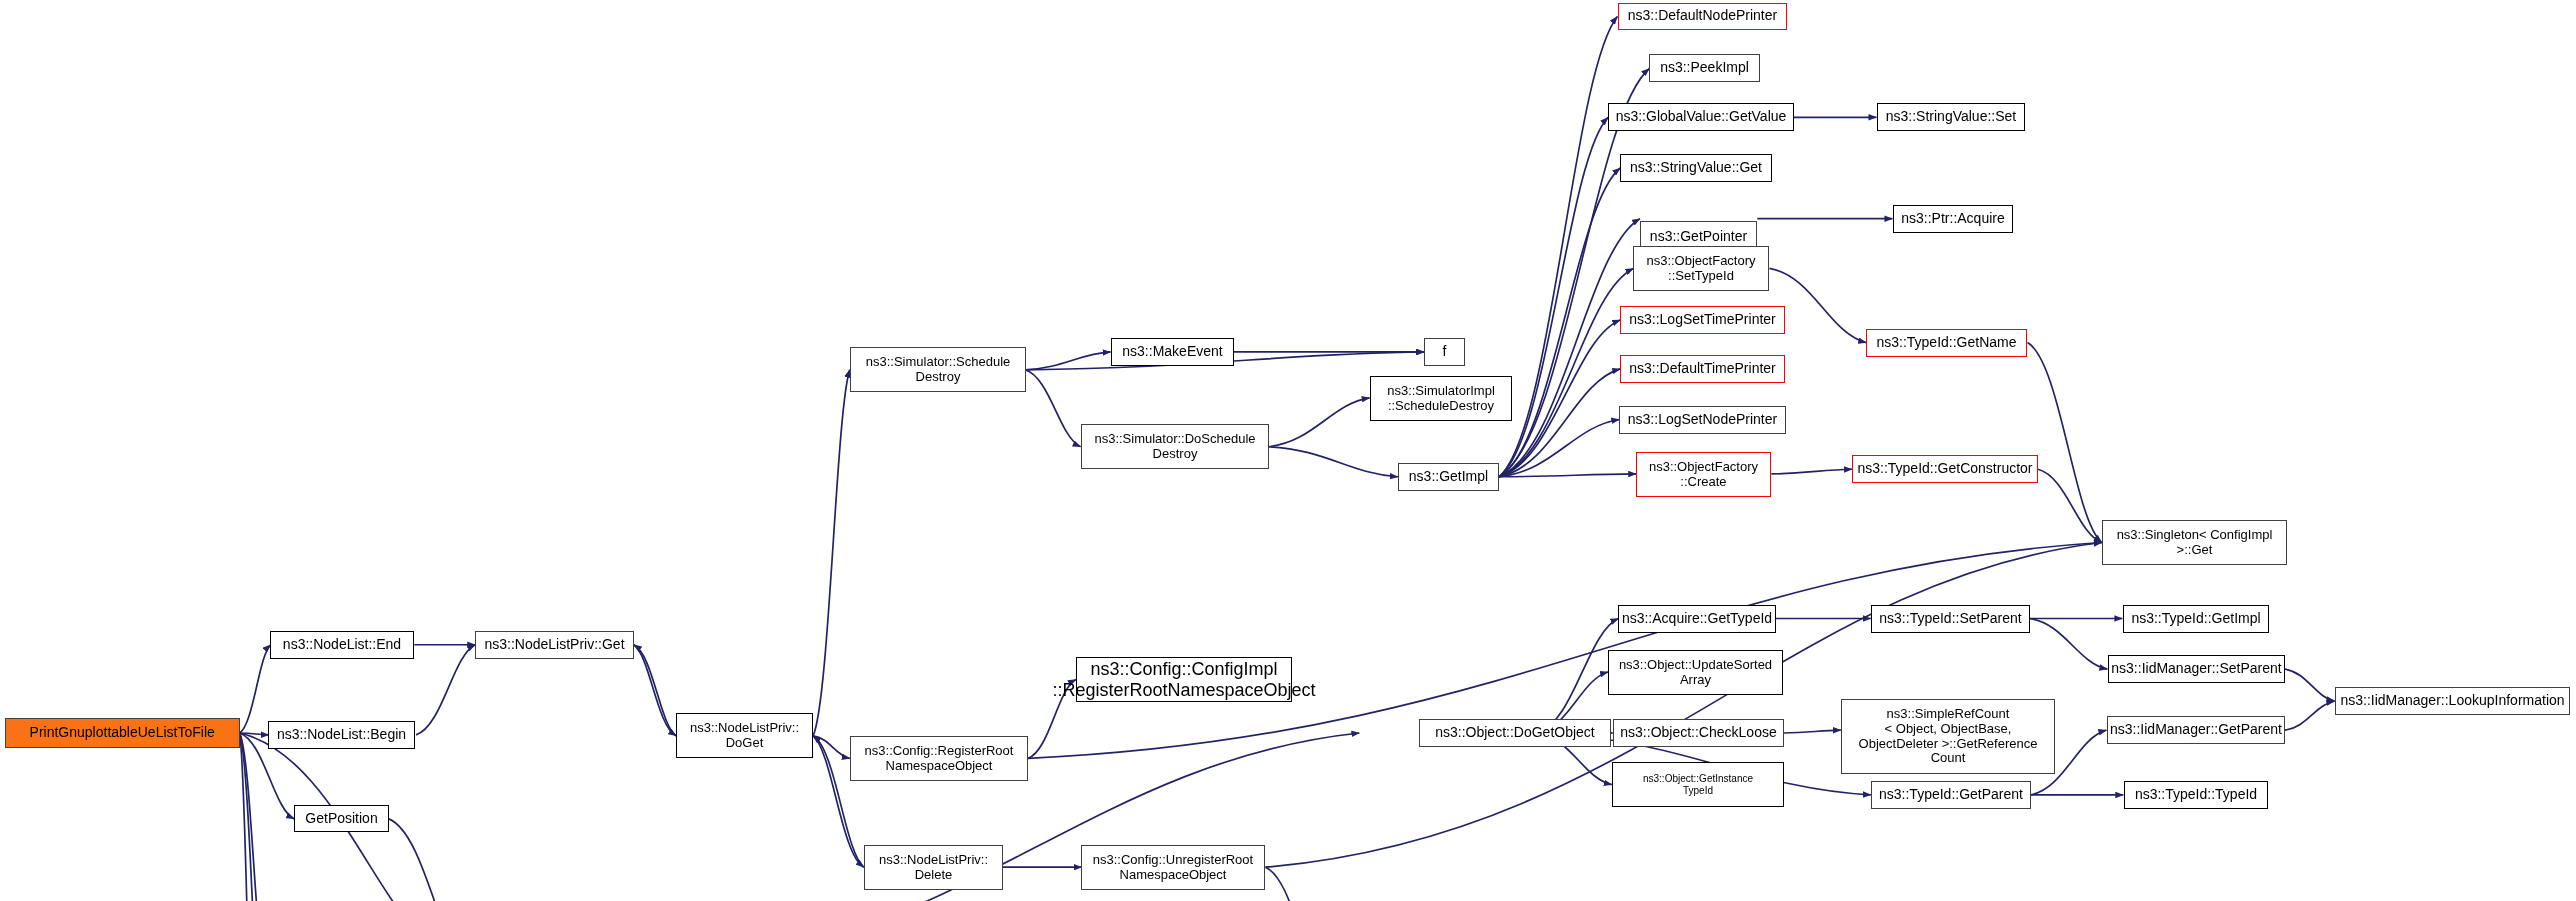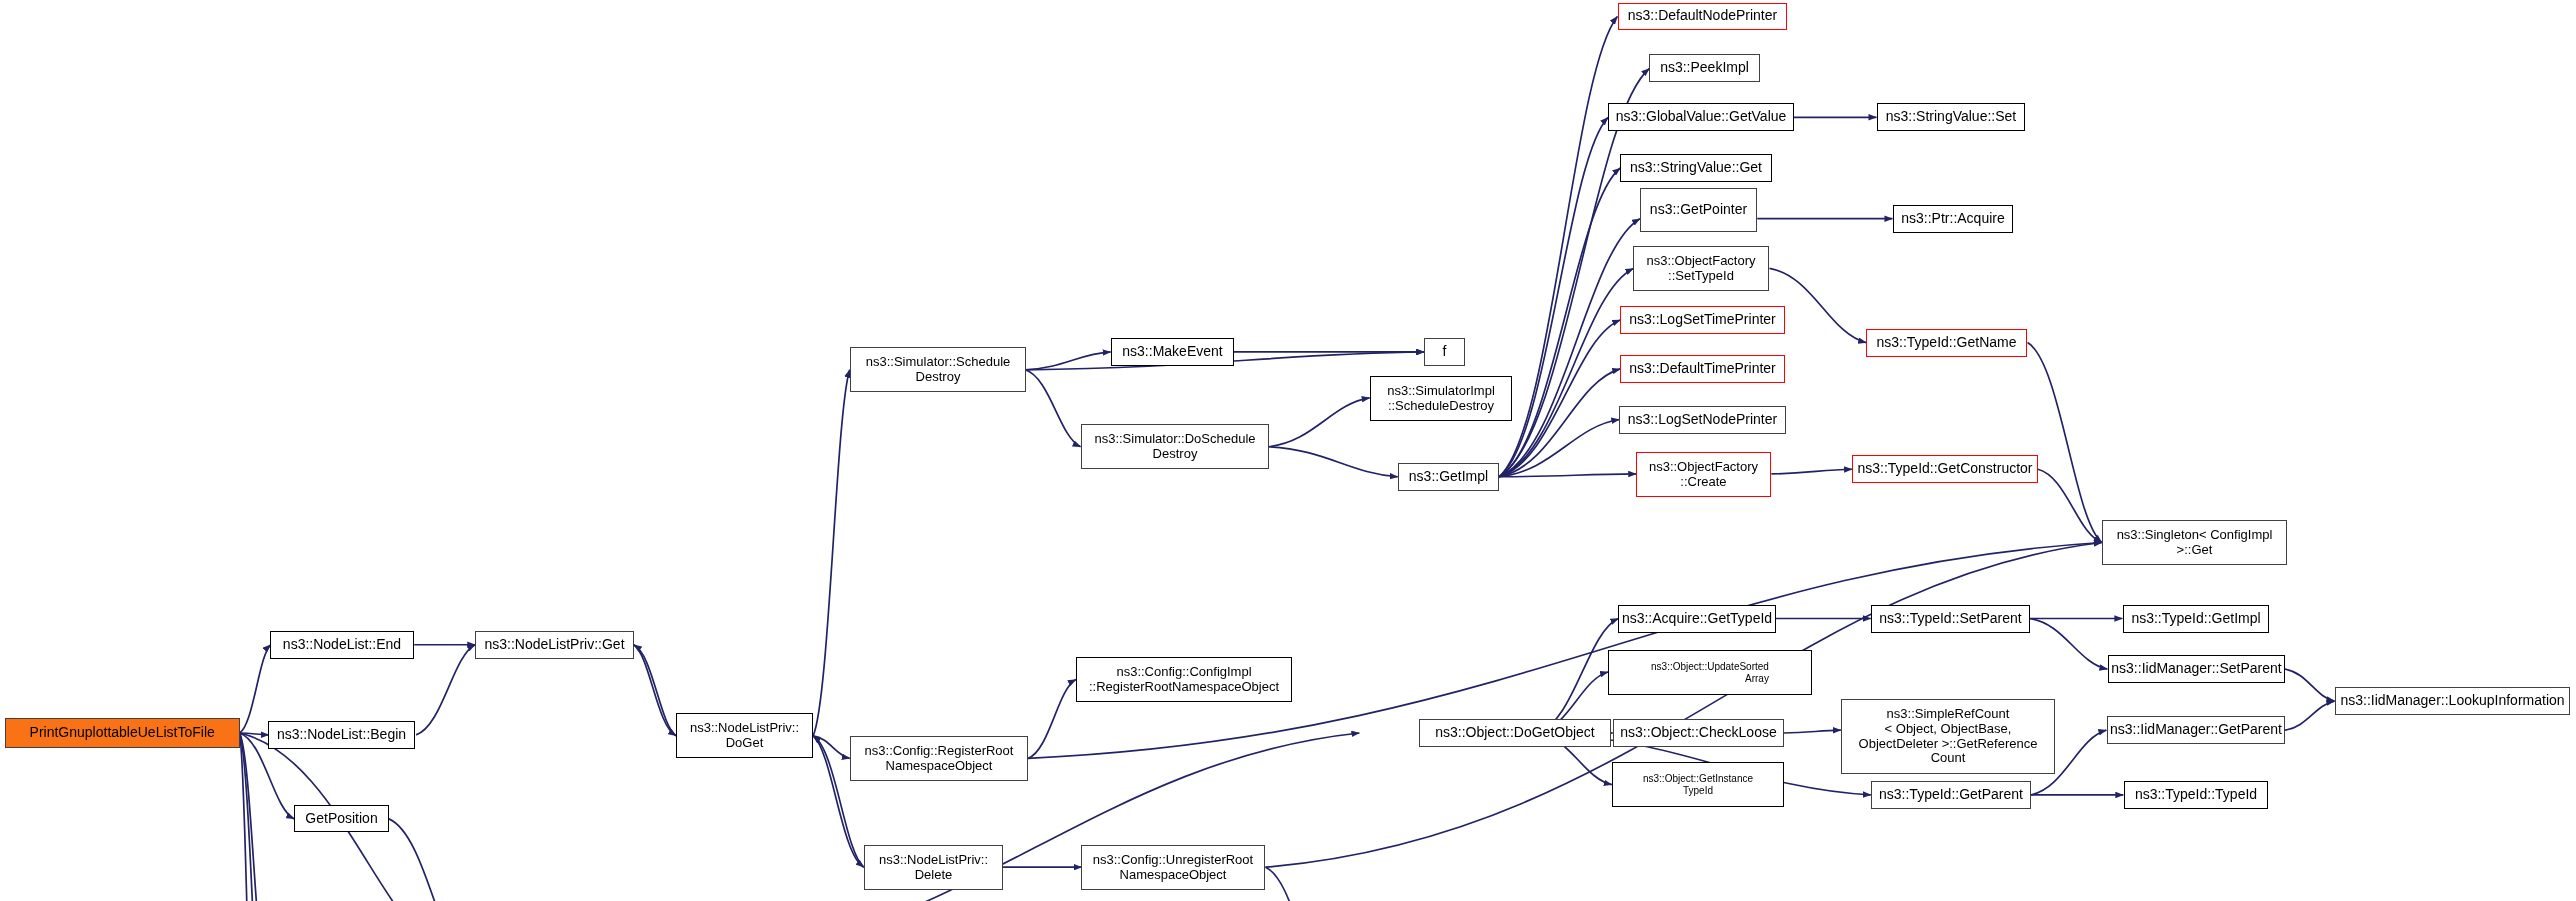--- a/index.html
+++ b/index.html
@@ -92,53 +92,53 @@
       <div class="node" style="left: 294px; top: 805px; width: 95px; height: 27px;">GetPosition</div>
       <div class="node thick" style="left: 475px; top: 631px; width: 159px; height: 28px;">ns3::NodeListPriv::Get</div>
       <div class="node" style="left: 676px; top: 713px; width: 137px; height: 45px; font-size: 13px;">ns3::NodeListPriv::
 DoGet</div>
       <div class="node thick" style="left: 864px; top: 845px; width: 139px; height: 45px; font-size: 13px;">ns3::NodeListPriv::
 Delete</div>
       <div class="node thick" style="left: 850px; top: 736px; width: 178px; height: 45px; font-size: 13px;">ns3::Config::RegisterRoot
 NamespaceObject</div>
       <div class="node thick" style="left: 1081px; top: 845px; width: 184px; height: 45px; font-size: 13px;">ns3::Config::UnregisterRoot
 NamespaceObject</div>
-      <div class="node" style="left: 1076px; top: 657px; width: 216px; height: 45px; font-size: 13px;">ns3::Config::ConfigImpl
+      <div class="node" style="left: 1076px; top: 657px; width: 216px; height: 45px; font-size: 18px;">ns3::Config::ConfigImpl
 ::RegisterRootNamespaceObject</div>
       <div class="node thick" style="left: 850px; top: 347px; width: 176px; height: 45px; font-size: 13px;">ns3::Simulator::Schedule
 Destroy</div>
       <div class="node" style="left: 1111px; top: 338px; width: 123px; height: 28px;">ns3::MakeEvent</div>
       <div class="node thick" style="left: 1081px; top: 424px; width: 188px; height: 45px; font-size: 13px;">ns3::Simulator::DoSchedule
 Destroy</div>
       <div class="node thick" style="left: 1424px; top: 338px; width: 41px; height: 28px;">f</div>
       <div class="node" style="left: 1370px; top: 376px; width: 142px; height: 45px; font-size: 13px;">ns3::SimulatorImpl
 ::ScheduleDestroy</div>
       <div class="node thick" style="left: 1398px; top: 463px; width: 101px; height: 28px;">ns3::GetImpl</div>
       <div class="node red" style="left: 1618px; top: 2.8px; width: 169px; height: 27px;">ns3::DefaultNodePrinter</div>
       <div class="node thick" style="left: 1649px; top: 54px; width: 111px; height: 28px;">ns3::PeekImpl</div>
       <div class="node" style="left: 1608px; top: 103px; width: 186px; height: 28px;">ns3::GlobalValue::GetValue</div>
       <div class="node" style="left: 1877px; top: 103px; width: 148px; height: 28px;">ns3::StringValue::Set</div>
       <div class="node" style="left: 1620px; top: 154px; width: 152px; height: 28px;">ns3::StringValue::Get</div>
-      <div class="node thick" style="left: 1640px; top: 188px; width: 117px; height: 44px;">ns3::GetPointer</div>
+      <div class="node thick" style="left: 1640px; top: 221px; width: 117px; height: 32px;">ns3::GetPointer</div>
       <div class="node" style="left: 1893px; top: 205px; width: 120px; height: 28px;">ns3::Ptr::Acquire</div>
       <div class="node thick" style="left: 1633px; top: 246px; width: 136px; height: 45px; font-size: 13px;">ns3::ObjectFactory
 ::SetTypeId</div>
       <div class="node red" style="left: 1620px; top: 306px; width: 165px; height: 28px;">ns3::LogSetTimePrinter</div>
       <div class="node red" style="left: 1620px; top: 355px; width: 165px; height: 28px;">ns3::DefaultTimePrinter</div>
       <div class="node thick" style="left: 1619px; top: 406px; width: 167px; height: 28px;">ns3::LogSetNodePrinter</div>
       <div class="node red" style="left: 1636px; top: 452px; width: 135px; height: 45px; font-size: 13px;">ns3::ObjectFactory
 ::Create</div>
       <div class="node red" style="left: 1866px; top: 329px; width: 161px; height: 28px;">ns3::TypeId::GetName</div>
       <div class="node red" style="left: 1852px; top: 455px; width: 186px; height: 28px;">ns3::TypeId::GetConstructor</div>
       <div class="node thick" style="left: 2102px; top: 520px; width: 185px; height: 45px; font-size: 13px;">ns3::Singleton&lt; ConfigImpl
 &gt;::Get</div>
       <div class="node" style="left: 1618px; top: 605px; width: 158px; height: 28px;">ns3::Acquire::GetTypeId</div>
       <div class="node" style="left: 1871px; top: 605px; width: 159px; height: 28px;">ns3::TypeId::SetParent</div>
       <div class="node" style="left: 2123px; top: 605px; width: 146px; height: 28px;">ns3::TypeId::GetImpl</div>
-      <div class="node" style="left: 1608px; top: 650px; width: 204px; height: 45px; font-size: 10px; text-align: right;">ns3::Object::UpdateSorted
+      <div class="node" style="left: 1608px; top: 650px; width: 175px; height: 45px; font-size: 13px;">ns3::Object::UpdateSorted
 Array</div>
       <div class="node" style="left: 2108px; top: 655px; width: 177px; height: 28px;">ns3::IidManager::SetParent</div>
       <div class="node thick" style="left: 1613px; top: 719px; width: 171px; height: 28px;">ns3::Object::CheckLoose</div>
       <div class="node thick" style="left: 1841px; top: 693px; width: 214px; height: 75px; font-size: 13px; margin-top: 6px;">ns3::SimpleRefCount
 &lt; Object, ObjectBase,
 ObjectDeleter &gt;::GetReference
 Count</div>
       <div class="node thick" style="left: 2107px; top: 716px; width: 178px; height: 28px;">ns3::IidManager::GetParent</div>
       <div class="node thick" style="left: 2335px; top: 687px; width: 235px; height: 28px;">ns3::IidManager::LookupInformation</div>
       <div class="node" style="left: 1612px; top: 762px; width: 172px; height: 45px; font-size: 10px;">ns3::Object::GetInstance

